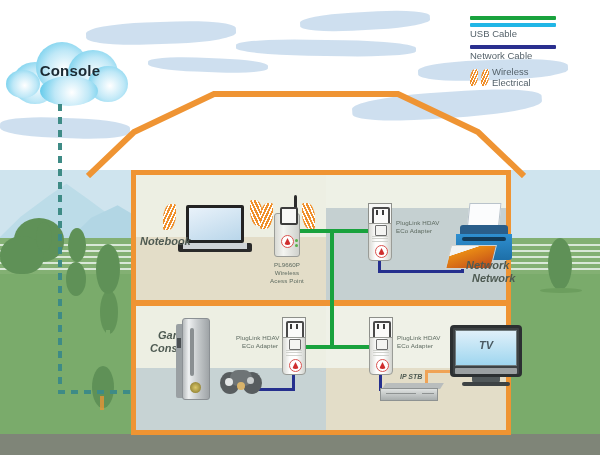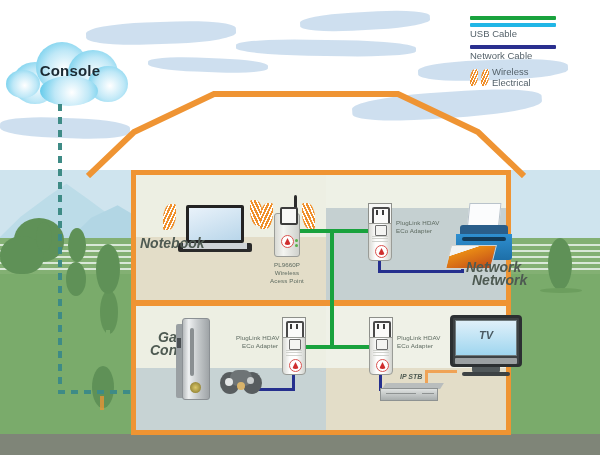--- a/index.html
+++ b/index.html
@@ -152,34 +152,34 @@
 
   
   #stb{left:380px;top:383px;width:62px;height:18px;}
   #stb-top{position:absolute;left:4px;top:0;width:58px;height:6px;background:#b9bdbd;
      transform:skewX(-32deg);}
   #stb-face{position:absolute;left:0;top:5px;width:58px;height:13px;
      background:linear-gradient(180deg,#dfe2e1 0%,#a9aeae 100%);border:1px solid #8e9292;box-sizing:border-box;}
   .stb-line{position:absolute;height:1px;background:#8e9292;}
 
   
-  #tv{left:450px;top:315px;width:68px;height:62px;}
+  #tv{left:450px;top:325px;width:68px;height:62px;}
   #tv-frame{position:absolute;left:0;top:0;width:72px;height:52px;
       background:#3d4244;border:3px solid #2c3032;border-radius:4px;box-sizing:border-box;}
   #tv-screen{position:absolute;left:5px;top:5px;width:62px;height:36px;
       background:linear-gradient(180deg,#dff0fa 0%,#9fd6ef 100%);border:1px solid #6f7a7d;box-sizing:border-box;}
   #tv-label{position:absolute;left:5px;top:14px;width:62px;text-align:center;
       font-size:11px;font-style:italic;color:#4a5a63;font-weight:bold;}
   #tv-bar{position:absolute;left:5px;top:43px;width:62px;height:6px;background:#9ba0a2;border-radius:1px;}
   #tv-stand{position:absolute;left:22px;top:52px;width:28px;height:6px;background:#51585a;border-radius:0 0 3px 3px;}
   #tv-foot{position:absolute;left:12px;top:57px;width:48px;height:4px;background:#3d4244;border-radius:2px;}
 
   
   .lbl{font-style:italic;font-weight:bold;color:#4e5a52;}
-  .lbl-dev{font-size:14px;}
+  .lbl-dev{font-size:11px;}
   .cap{font-size:6.2px;color:#5d6a60;line-height:8px;text-align:center;letter-spacing:.1px;}
   .cap-l{font-size:6.2px;color:#5d6a60;line-height:8px;text-align:left;letter-spacing:.1px;}
   .cap-i{font-size:7px;font-style:italic;font-weight:bold;color:#4e5a52;}
 
   
   #legend{left:470px;top:16px;width:126px;}
   .lg-row{margin-bottom:3px;}
   .lg-bar{width:86px;height:4px;border-radius:1px;}
   .lg-txt{font-size:9.5px;color:#55626a;margin:1px 0 6px 0;}
   #lg-wireless{display:flex;align-items:center;gap:3px;}

